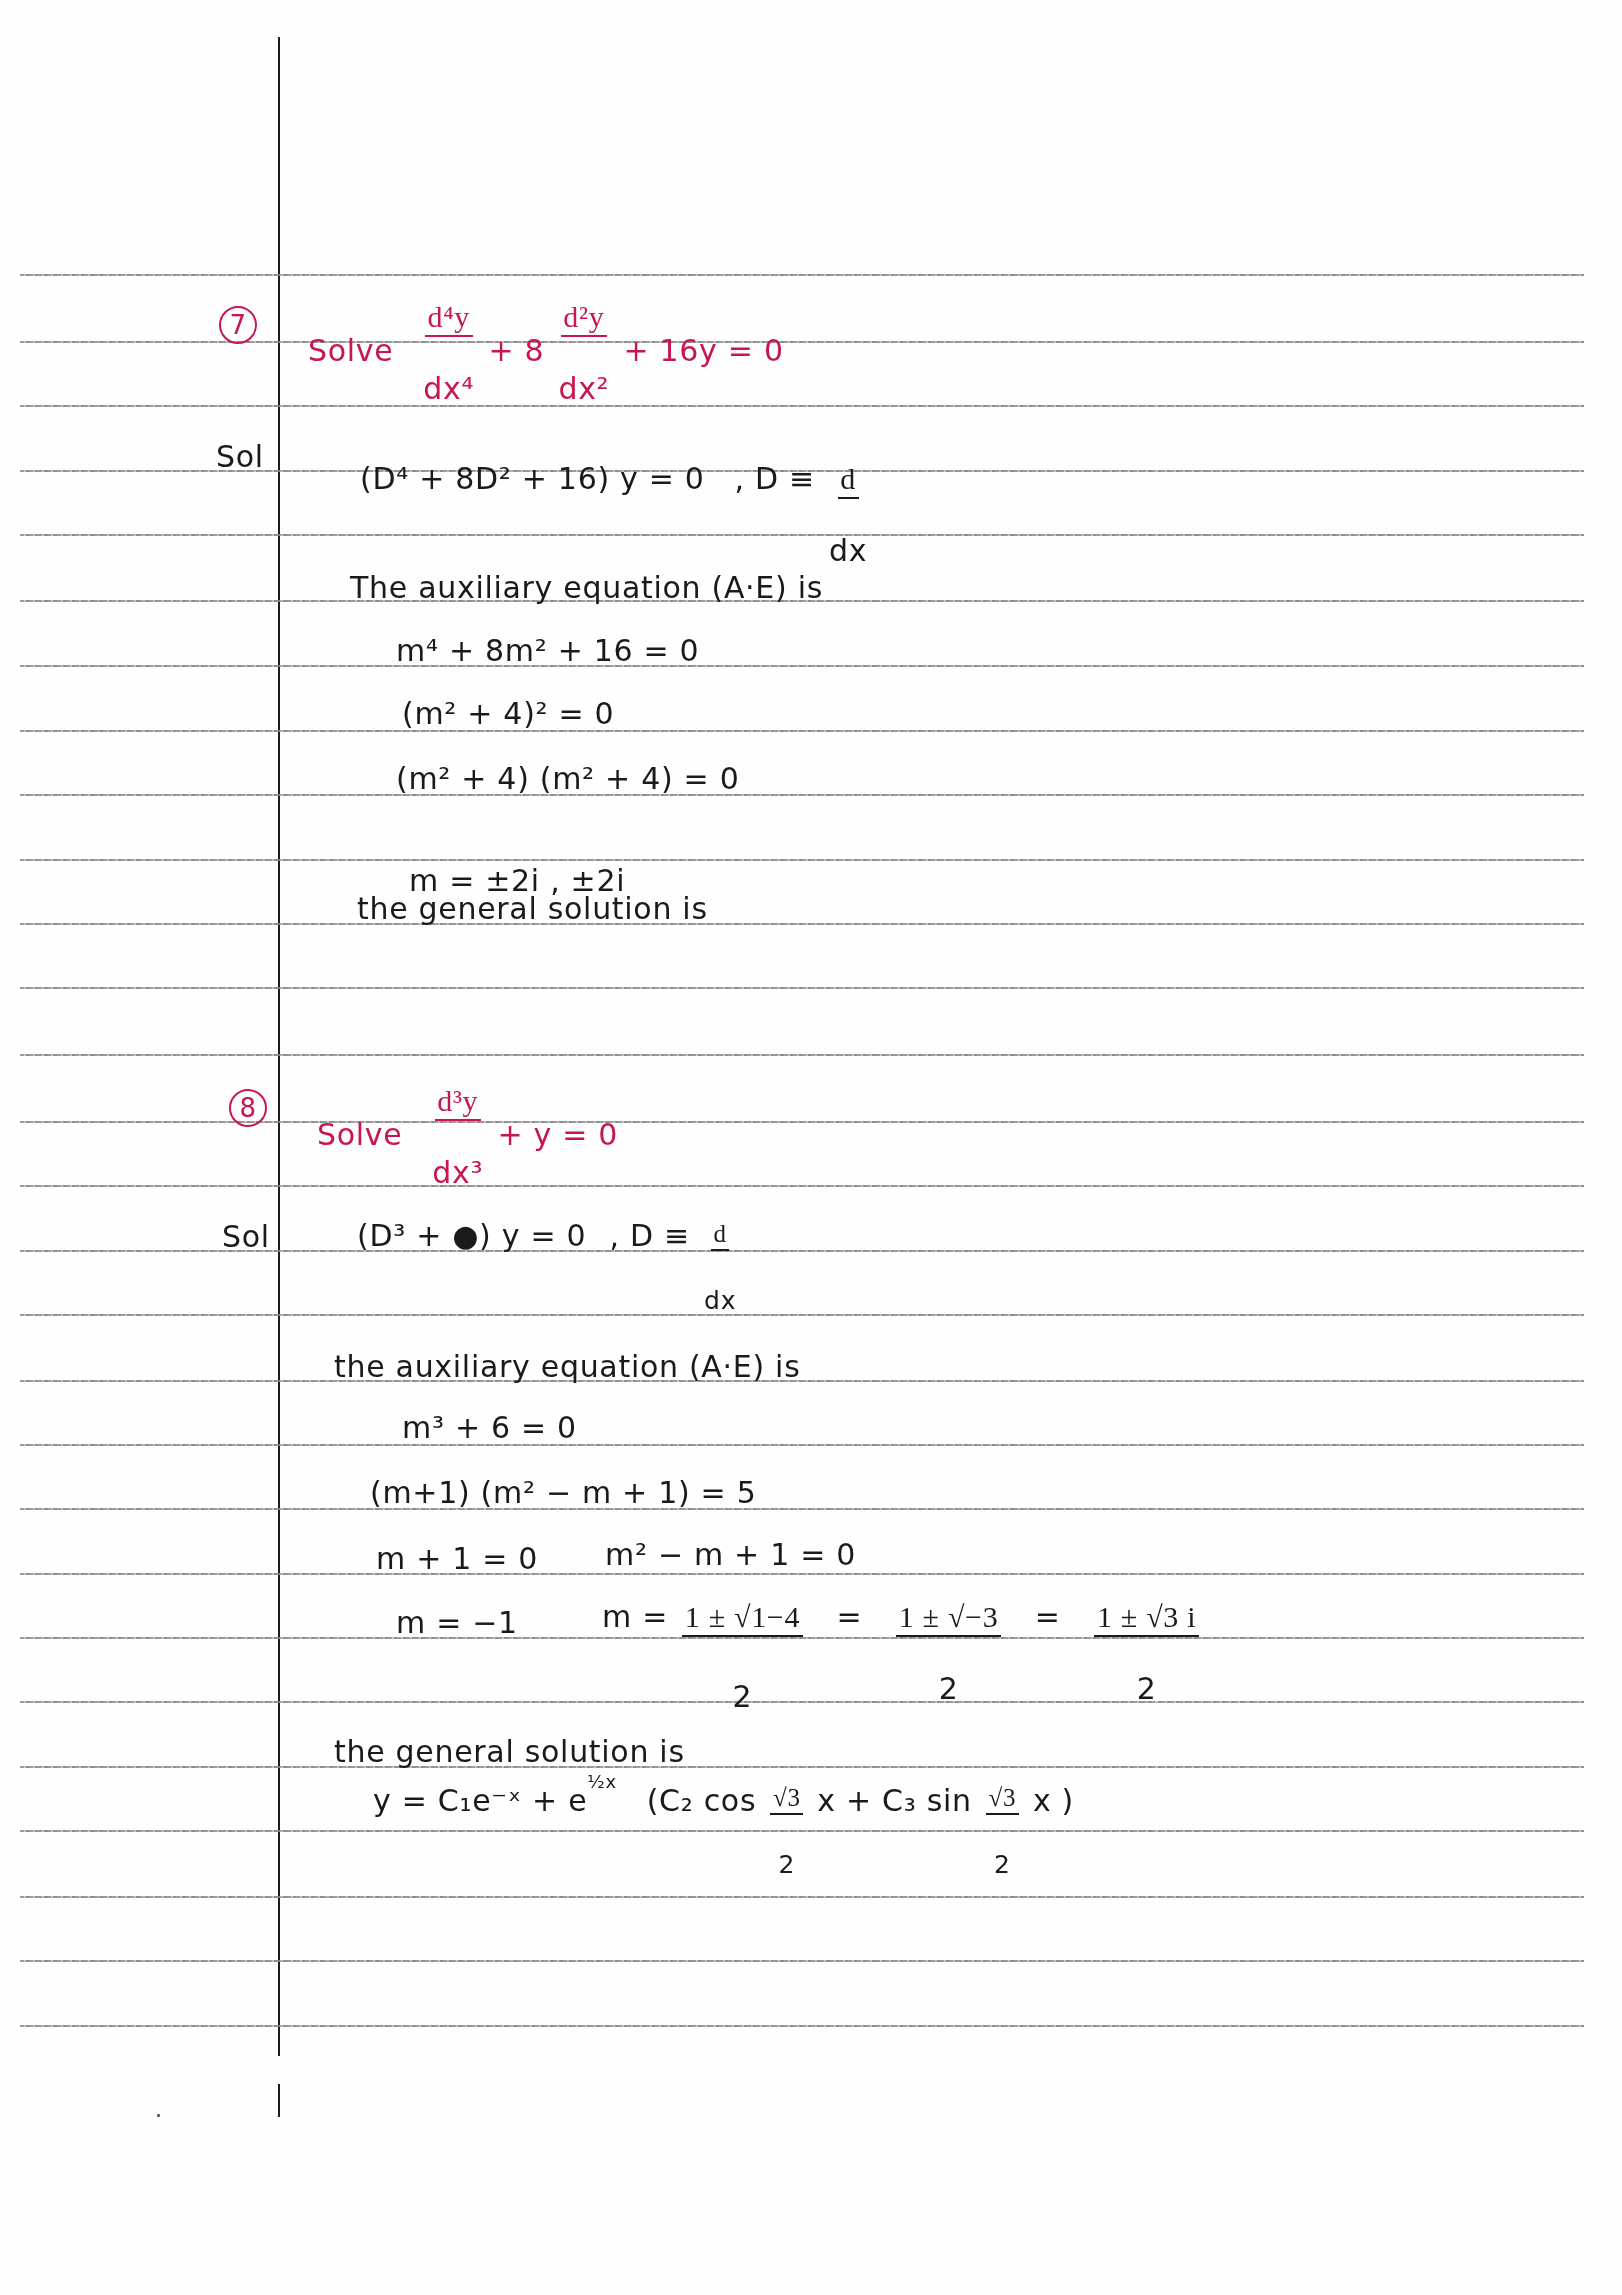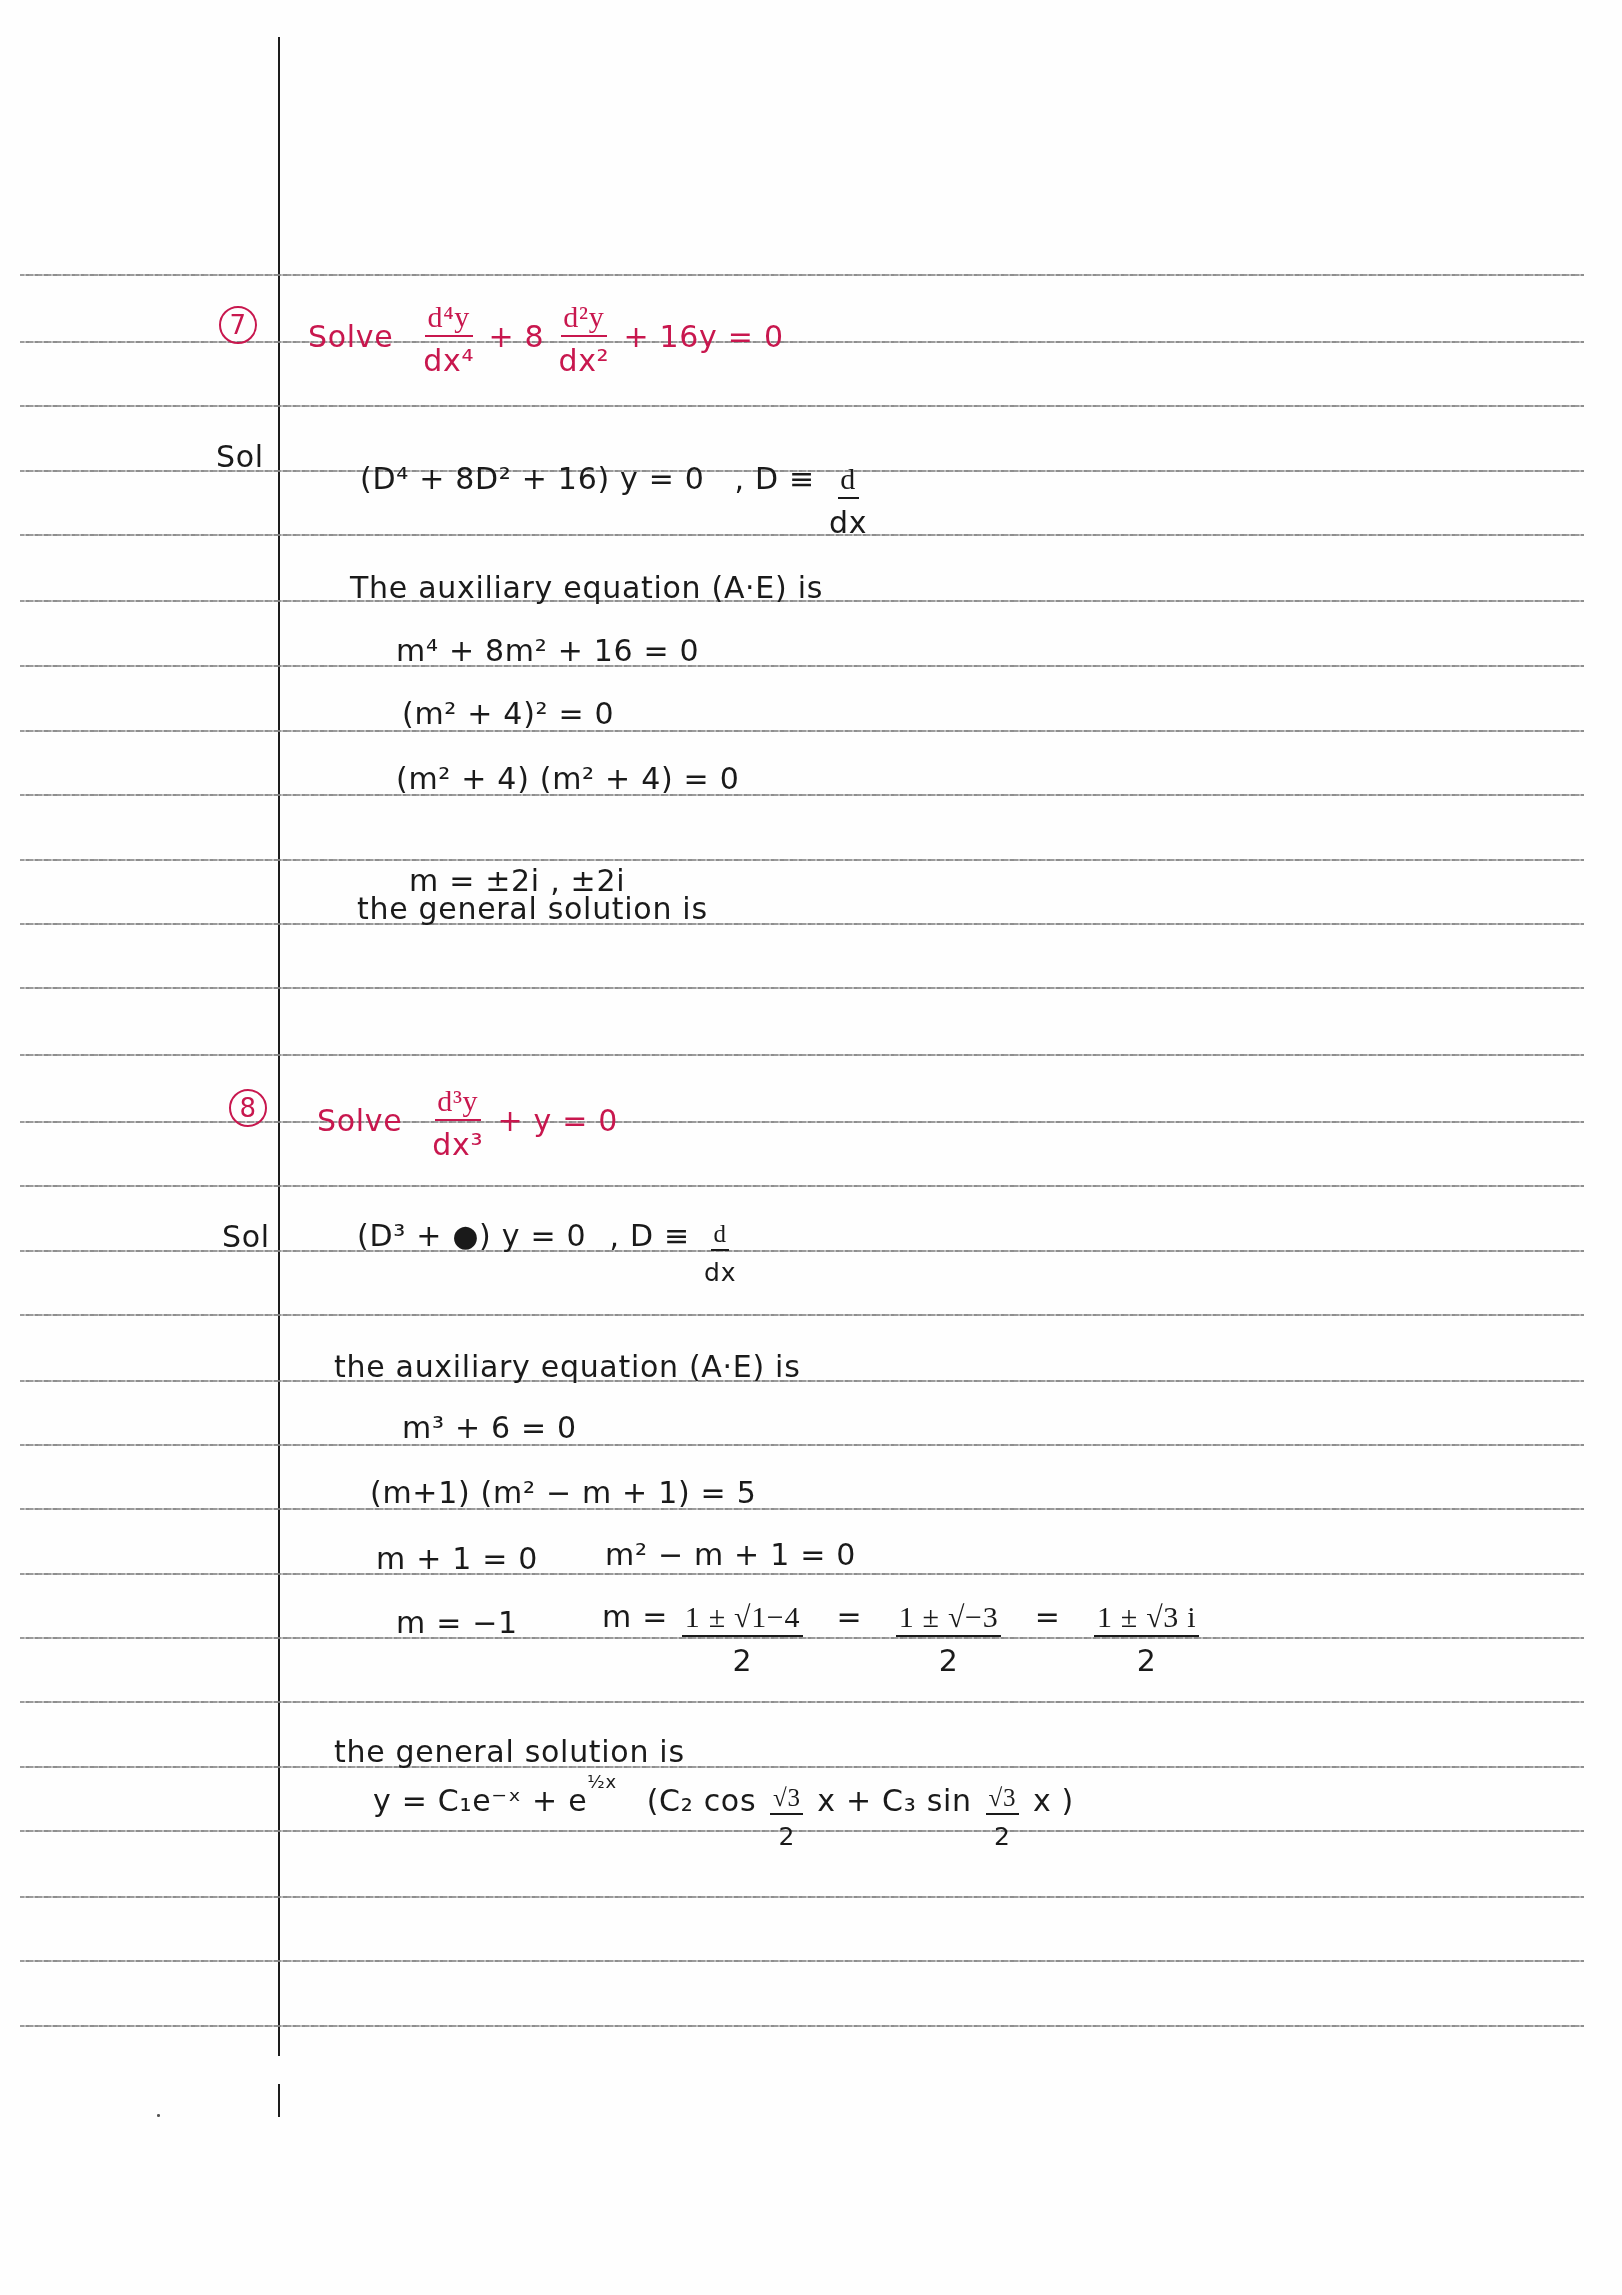--- a/index.html
+++ b/index.html
@@ -7,21 +7,21 @@
           font-family:"DejaVu Sans", sans-serif; color:#1a1a1a; }
   .rule { position:absolute; left:19.6px; width:1564px; height:2px;
           background:repeating-linear-gradient(90deg,#8a8a8a 0 3.9px,#b5b5b5 3.9px 5.9px,#7a7a7a 5.9px 9.2px); opacity:0.85; }
   .margin { position:absolute; left:278px; width:2px; background:#1d1d1d; }
   .t { position:absolute; white-space:nowrap; font-size:30px; line-height:1; letter-spacing:0.7px; }
   .red { color:#c8174e; }
   .circ { display:inline-block; width:34px; height:34px; border:2.6px solid #c8174e; border-radius:50%;
           text-align:center; line-height:34px; font-size:26px; color:#c8174e; }
   .frac { display:inline-flex; flex-direction:column; align-items:center; vertical-align:middle; margin:0 3.9px; }
   .frac .num { border-bottom:2.6px solid currentColor; padding:0 2.6px 2.6px;font-family:Liberation Serif, serif; }
-  .frac .den { padding-top:9px; }
+  .frac .den { padding-top:9px;margin-top:28px; }
   sup { font-size:0.6em; }
   .dot { position:absolute; width:2.6px; height:2.6px; background:#555; border-radius:50%; }
 </style>
 </head>
 <body>
 
 <div id="page">
 
   <div class="margin" style="top:37px;height:2019px;"></div>
   <div class="margin" style="top:2084px;height:33px;"></div>
@@ -115,21 +115,21 @@
 
   <div class="t" style="left:334px;top:1352px;">the auxiliary equation (A·E) is</div>
   <div class="t" style="left:402px;top:1413px;">m³ + 6 = 0</div>
   <div class="t" style="left:370px;top:1478px;">(m+1) (m² − m + 1) = 5</div>
   <div class="t" style="left:376px;top:1544px;">m + 1 = 0</div>
   <div class="t" style="left:605px;top:1540px;">m² − m + 1 = 0</div>
   <div class="t" style="left:396px;top:1608px;">m = −1</div>
 
   <div class="t" style="left:602px;top:1602px;">
     <span>m =</span>
-    <span class="frac" style="vertical-align:top;">
+    <span class="frac" style="vertical-align:top;gap:8px;">
       <span class="num">1 ± √1−4</span>
       <span class="den">2</span>
     </span>
     <span style="margin:0 19.6px;">=</span>
     <span class="frac" style="vertical-align:top;">
       <span class="num">1 ± √−3</span>
       <span class="den">2</span>
     </span>
     <span style="margin:0 19.6px;">=</span>
     <span class="frac" style="vertical-align:top;">

